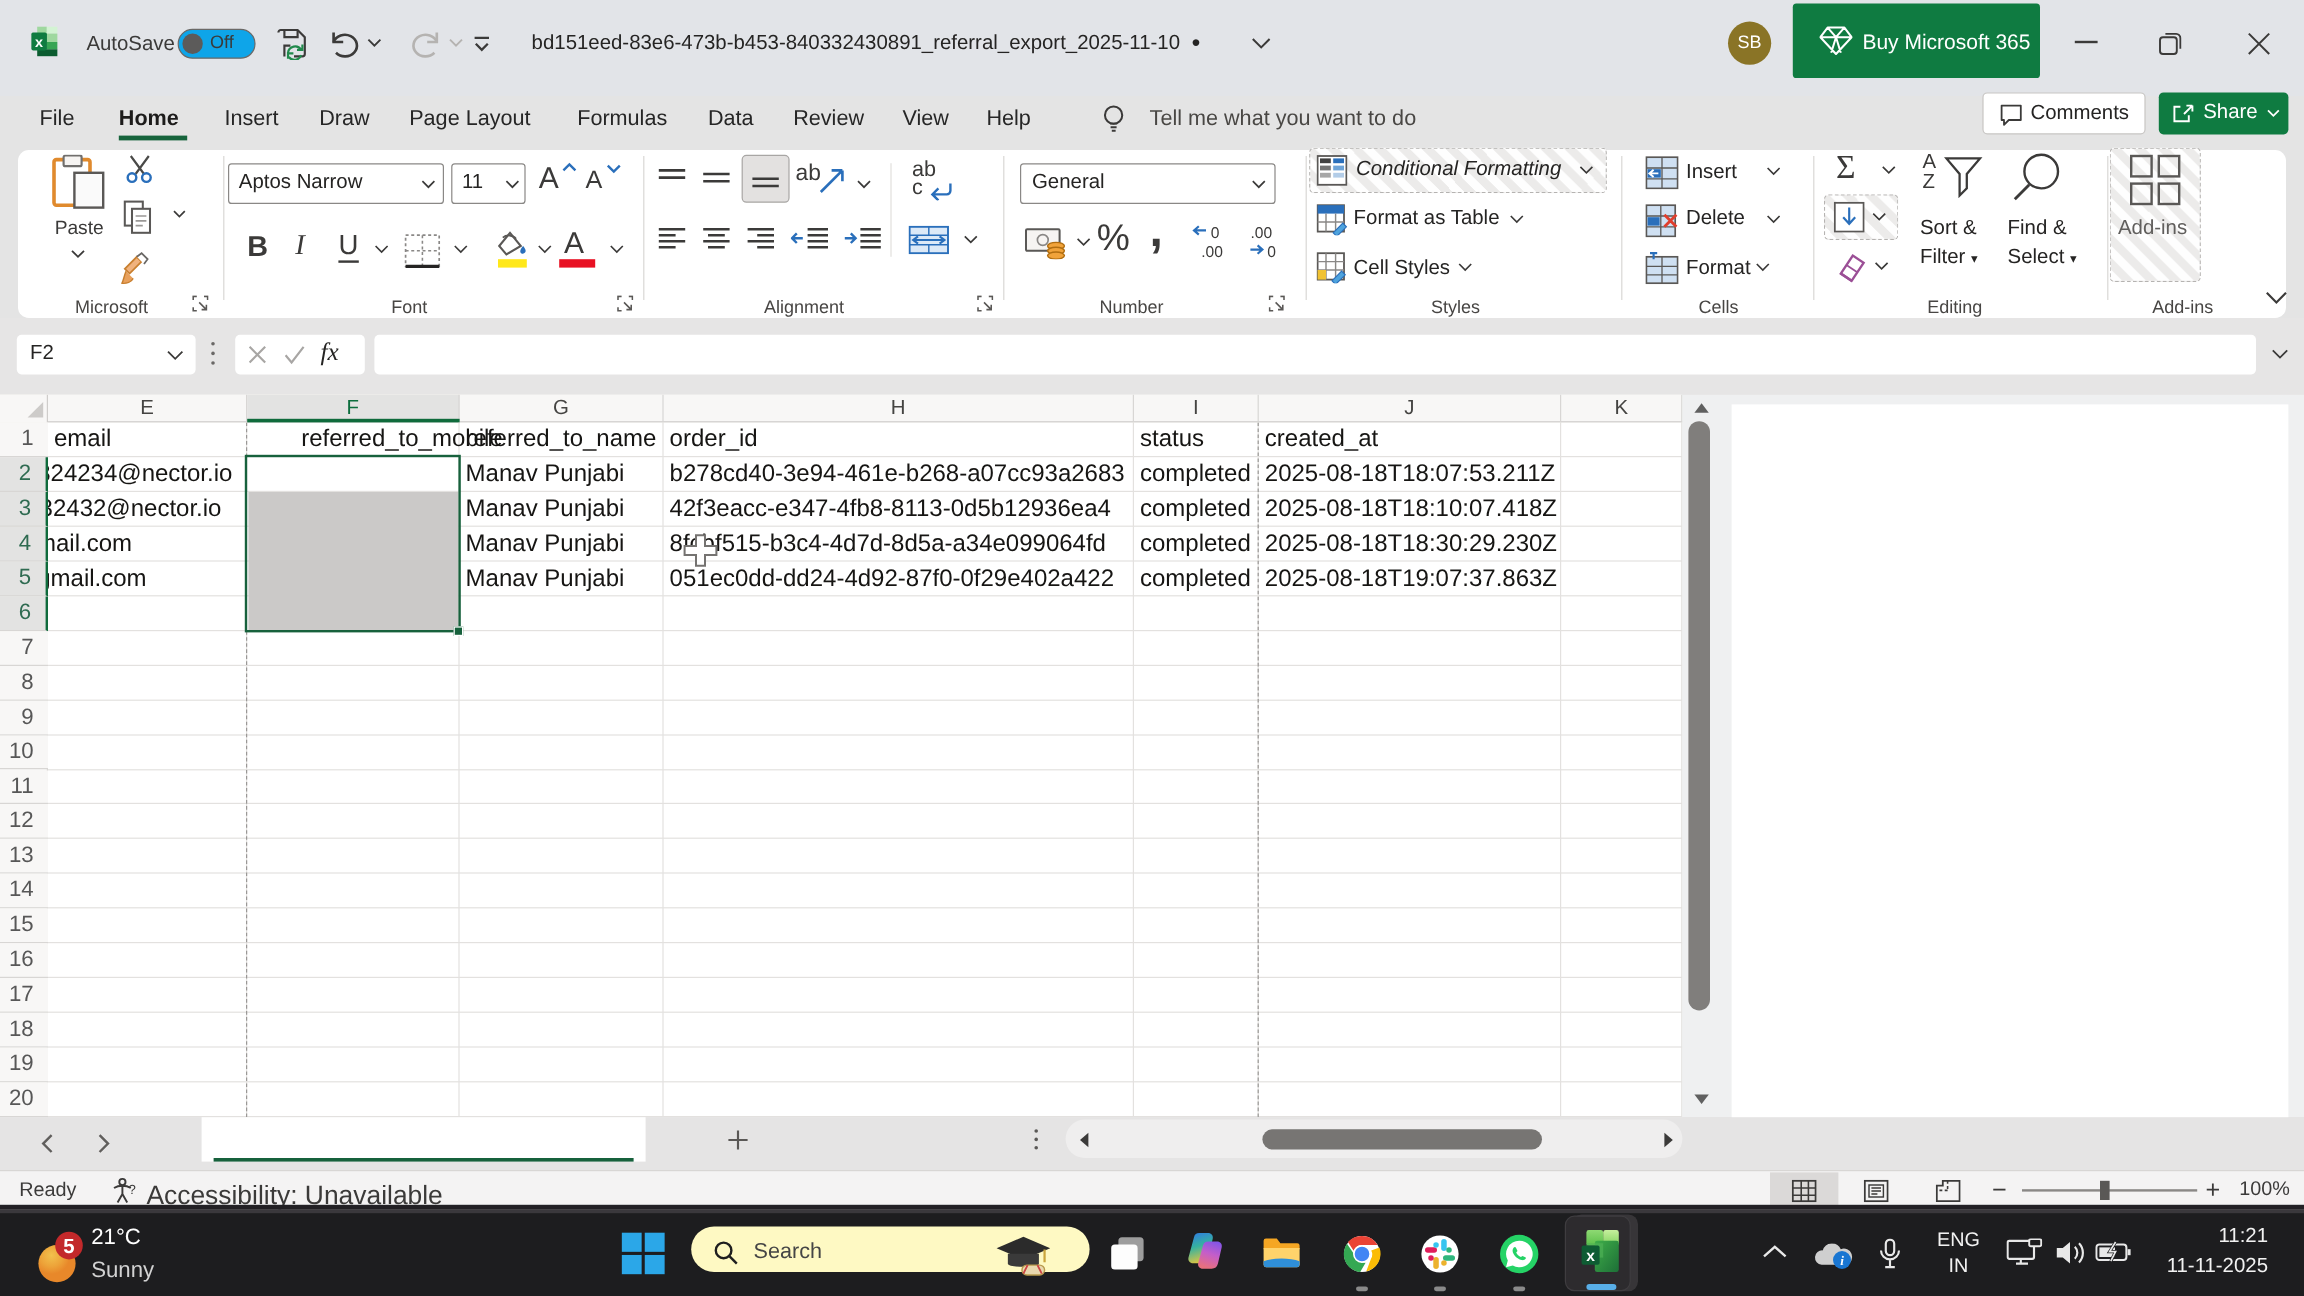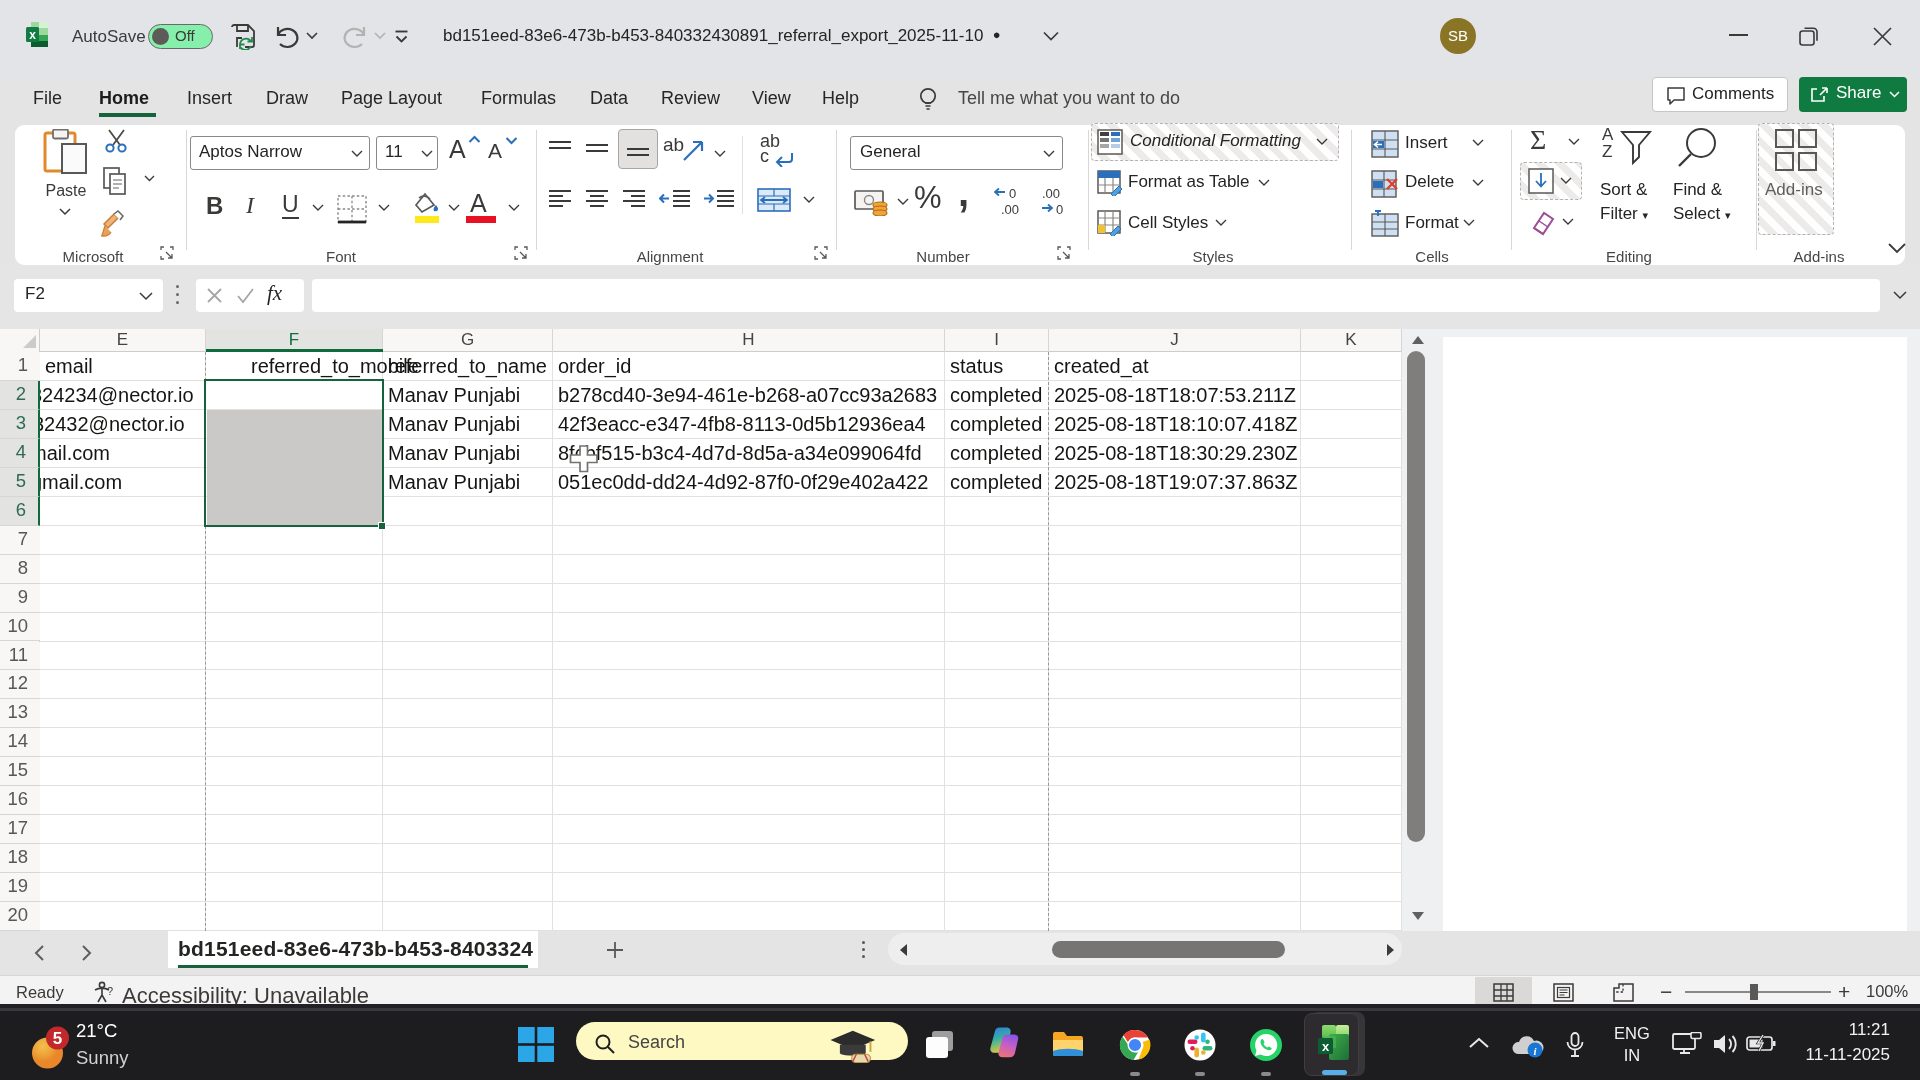--- a/index.html
+++ b/index.html
@@ -34,21 +34,21 @@
     <rect x="13" y="0" width="9" height="6" fill="#d3f3d3"></rect>
     <rect x="13" y="6" width="9" height="7" fill="#9fd89f"></rect>
     <rect x="5" y="19" width="17" height="6" fill="#0b5c30"></rect>
     <rect x="13" y="13" width="9" height="6" fill="#37a554"></rect>
     <rect x="5" y="6" width="8" height="13" fill="#1a7f43"></rect>
     <rect x="0" y="5" width="13" height="15" rx="1.5" fill="#107c41"></rect>
     <text x="6.5" y="17" font-size="12" font-weight="bold" fill="#fff" text-anchor="middle" font-family="Liberation Sans">x</text>
   </svg>
   <div class="abs" style="left:72px;top:27px;font-size:17px;color:#3b3a39;">AutoSave</div>
 
-  <div class="abs" style="left:148px;top:24px;width:65px;height:25px;border:1.5px solid #6b6967;border-radius:13px;background:#86efac;">
+  <div class="abs" style="left:148px;top:24px;width:65px;height:25px;border:1.5px solid #6b6967;border-radius:13px;background:#0ea5e9;">
     <div class="abs" style="left:3px;top:2.5px;width:17px;height:17px;border-radius:50%;background:#5c5b5a;"></div>
     <div class="abs" style="left:26px;top:2px;font-size:15px;color:#3b3a39;">Off</div>
   </div>
 
   <svg class="abs" style="left:230px;top:23px" width="27" height="27" viewBox="0 0 27 27">
     <path d="M2 4 a2 2 0 0 1 2-2 H18 L24 8 V22 a2 2 0 0 1-2 2 H15" fill="none" stroke="#3b3a39" stroke-width="1.8"></path>
     <path d="M7 2 v6 h11 v-6 M7 24 v-9 h5" fill="none" stroke="#3b3a39" stroke-width="1.8"></path>
     <path d="M10 21 a6 6 0 0 1 11-2.5 M22 14 v4.5 h-4.5 M21 23 a6 6 0 0 1-10.4 1.5 M10 26 v-4.5 h4.5" fill="none" stroke="#218a4c" stroke-width="1.8"></path>
   </svg>
 
@@ -72,20 +72,26 @@
     <path d="M1.5 1.5 h12" stroke="#3b3a39" stroke-width="1.9"></path>
     <path d="M2.5 6.5 l5 5 5-5" fill="none" stroke="#3b3a39" stroke-width="1.9"></path>
   </svg>
   <div class="abs" style="left:443px;top:26px;font-size:17px;color:#252423;">bd151eed-83e6-473b-b453-840332430891_referral_export_2025-11-10&nbsp;&nbsp;<span style="font-size:13px;vertical-align:2px;">●</span></div>
   <svg class="abs" style="left:1043px;top:31px" width="16" height="11" viewBox="0 0 16 11">
       <path d="M1 1.5 l7 7 7-7" fill="none" stroke="#3b3a39" stroke-width="1.7"></path>
     </svg>
 
   <div class="abs" style="left:1440px;top:18px;width:36px;height:36px;border-radius:50%;background:#8a7426;color:#fff;font-size:15px;text-align:center;line-height:36px;">SB</div>
 
+  <div class="abs" style="left:1494px;top:3px;width:206px;height:62px;background:#0f7b41;color:#fff;border-radius:3px;">
+    <svg class="abs" style="left:22px;top:18px" width="28" height="26" viewBox="0 0 28 26">
+      <path d="M7 2 h14 l6 8 -13 14 -13-14 z M7 2 l7 8 7-8 M1 10 h26 M14 10 l-4 13 M14 10 l4 13" fill="none" stroke="#fff" stroke-width="1.7" stroke-linejoin="round"></path>
+    </svg>
+    <div class="abs" style="left:58px;top:22px;font-size:17.5px;">Buy Microsoft 365</div>
+  </div>
 
   <div class="abs" style="left:1729px;top:34px;width:19px;height:2px;background:#3b3a39;"></div>
   <svg class="abs" style="left:1799px;top:27px" width="19" height="19" viewBox="0 0 19 19">
     <rect x="1" y="4" width="14" height="14" rx="2.5" fill="none" stroke="#3b3a39" stroke-width="1.6"></rect>
     <path d="M5.5 1.2 h9 a3.5 3.5 0 0 1 3.5 3.5 v9" fill="none" stroke="#3b3a39" stroke-width="1.6"></path>
   </svg>
   <svg class="abs" style="left:1872px;top:26px" width="21" height="21" viewBox="0 0 21 21">
     <path d="M2 2 L19 19 M19 2 L2 19" stroke="#3b3a39" stroke-width="1.7"></path>
   </svg>
 </div>
@@ -635,21 +641,20 @@
   <div class="abs" style="left:1443px;top:337px;width:464px;height:623px;background:#ffffff;"></div>
 </div>
 <div class="abs" id="tabbar">
   <svg class="abs" style="left:33px;top:13px" width="12" height="18" viewBox="0 0 12 18">
       <path d="M10 2 L3 9 l7 7" fill="none" stroke="#605e5c" stroke-width="2"></path>
     </svg>
   <svg class="abs" style="left:81px;top:13px" width="12" height="18" viewBox="0 0 12 18">
       <path d="M2 2 l7 7 -7 7" fill="none" stroke="#605e5c" stroke-width="2"></path>
     </svg>
   <div class="abs" style="left:168px;top:0;width:370px;height:37px;background:#fff;">
-    <div class="abs" style="left:10px;top:6px;font-size:21px;font-weight:bold;color:#252423;letter-spacing:0.2px;">bd151eed-83e6-473b-b453-8403324</div>
     <div class="abs" style="left:10px;top:34px;width:350px;height:3px;background:#17613c;"></div>
   </div>
   <svg class="abs" style="left:605px;top:9px" width="20" height="20" viewBox="0 0 20 20">
       <path d="M10 2 v16 M2 10 h16" stroke="#5a5856" stroke-width="1.8"></path>
     </svg>
   <div class="abs" style="left:862px;top:10px;width:3px;height:3px;background:#5a5856;border-radius:50%;"></div>
   <div class="abs" style="left:862px;top:17px;width:3px;height:3px;background:#5a5856;border-radius:50%;"></div>
   <div class="abs" style="left:862px;top:24px;width:3px;height:3px;background:#5a5856;border-radius:50%;"></div>
 
   <div class="abs" style="left:888px;top:2px;width:514px;height:32px;background:#efeeee;border-radius:16px;"></div>

